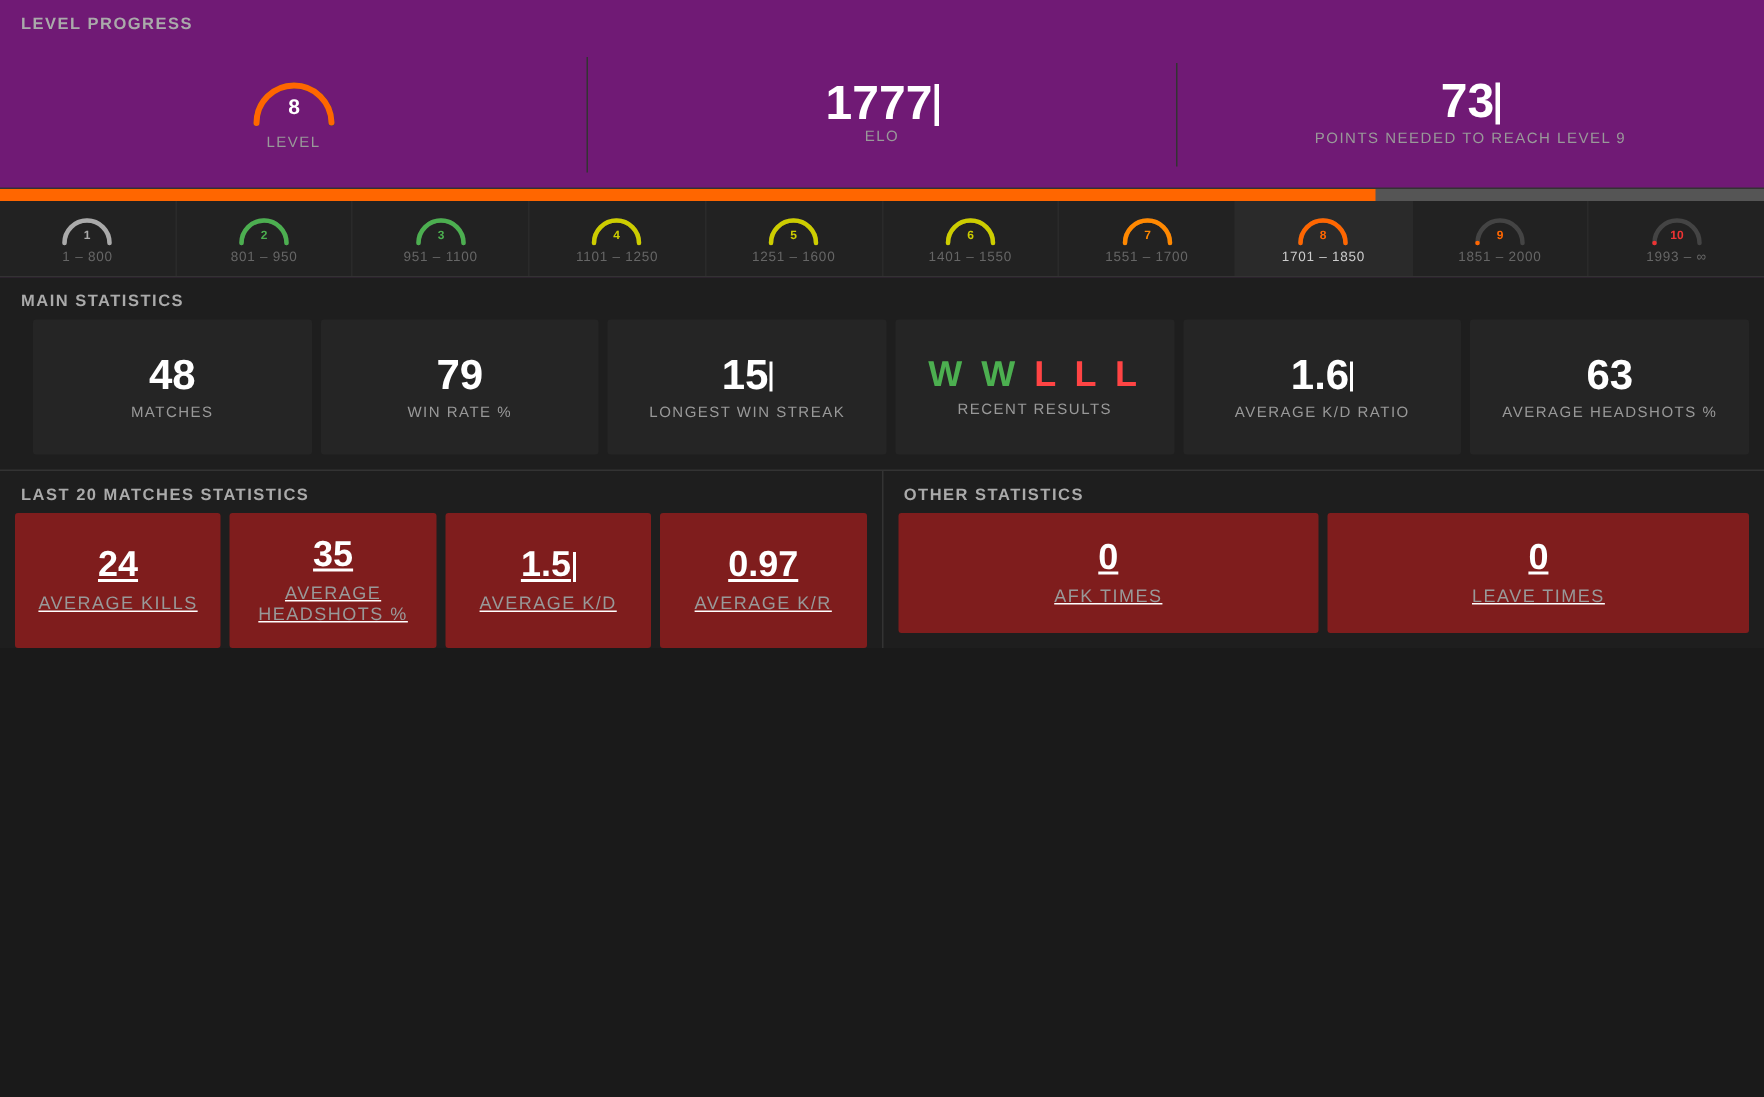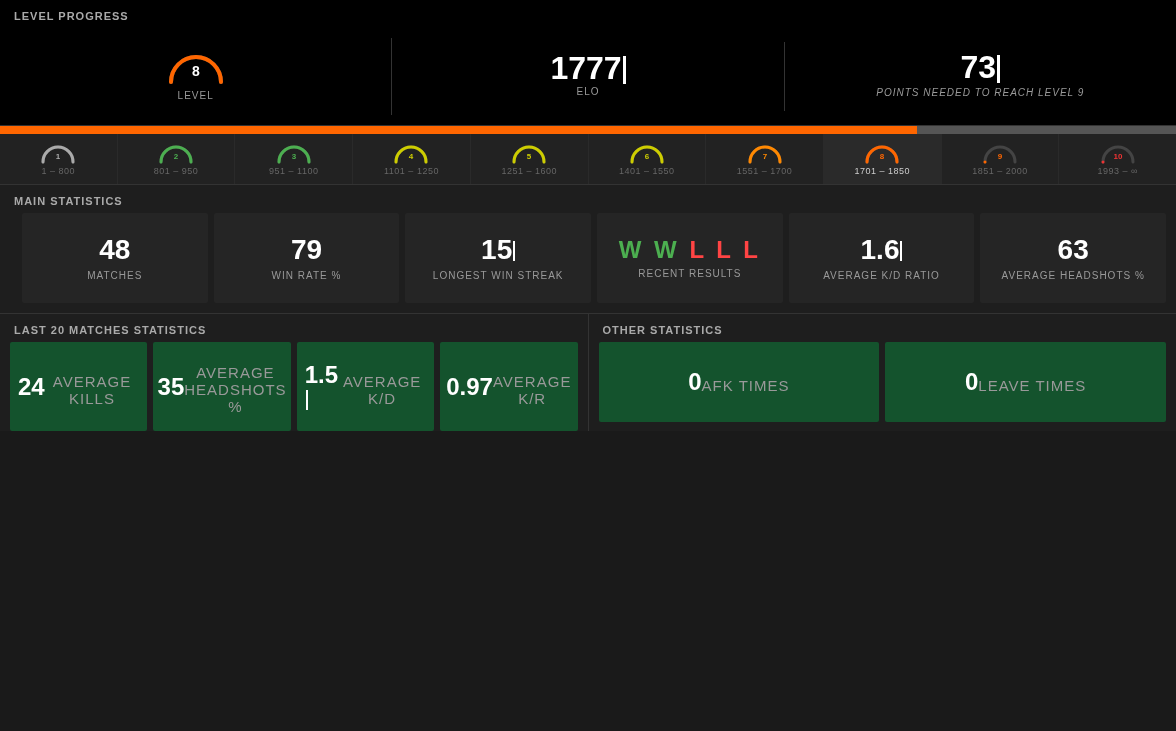--- a/index.html
+++ b/index.html
@@ -16,21 +16,21 @@
       color: #aaa;
       font-size: 11px;
       font-weight: bold;
       letter-spacing: 1px;
       padding: 10px 14px 6px;
       text-transform: uppercase;
     }
 
     
     .level-progress-section {
-      background: #000000;
+      background: #701a75;
       border-bottom: 1px solid #333;
     }
 
     .level-cards {
       display: flex;
       align-items: center;
       padding: 10px 0;
       border-bottom: 1px solid #333;
     }
 
@@ -80,21 +80,20 @@
       vertical-align: middle;
       margin-left: 1px;
     }
 
     .points-text {
       color: #999;
       font-size: 10px;
       letter-spacing: 1px;
       text-transform: uppercase;
       margin-top: 4px;
-      font-style: italic;
     }
 
     
     .progress-bar-container {
       padding: 0;
       height: 8px;
       background: #555;
       position: relative;
     }
     .progress-bar-fill {
@@ -203,41 +202,42 @@
 
     .bottom-cards {
       display: flex;
       padding: 0 10px;
       gap: 6px;
       flex-wrap: wrap;
     }
 
     .bottom-card {
       flex: 1;
-      background: #14532d;
+      background: #7f1d1d;
       border-radius: 2px;
       display: flex;
-      flex-direction: row;
+      flex-direction: column;
       align-items: center;
       justify-content: center;
       padding: 16px 8px;
       min-height: 80px;
       min-width: 80px;
+      text-decoration: underline;
     }
 
     .bottom-card-value {
       font-size: 24px;
       font-weight: bold;
       color: #fff;
       line-height: 1;
     }
 
     .bottom-card-label {
       color: #999;
-      font-size: 15px;
+      font-size: 12px;
       letter-spacing: 1px;
       text-transform: uppercase;
       margin-top: 6px;
       text-align: center;
     }
 
     .cursor-block-sm {
       display: inline-block;
       width: 2px;
       height: 20px;

